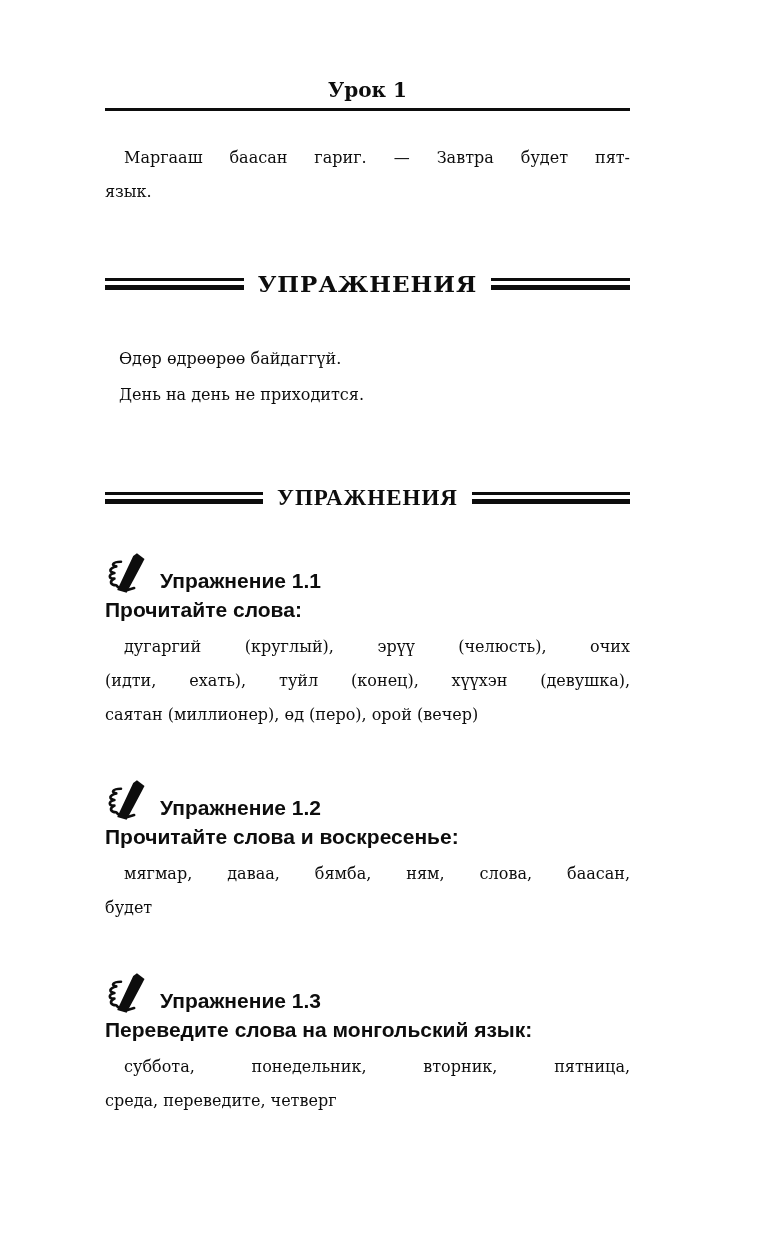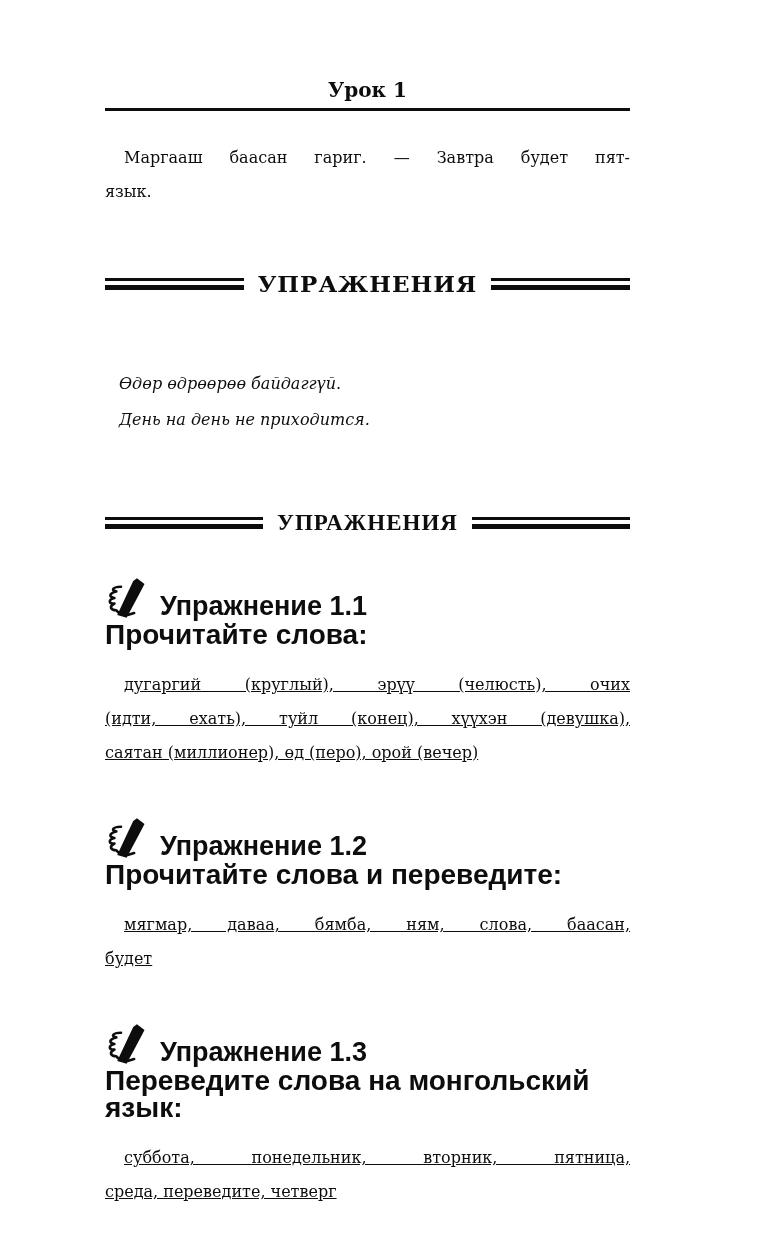--- a/index.html
+++ b/index.html
@@ -60,23 +60,22 @@
   }
   .rule-heading-text {
     font-size: 23px;
     font-weight: bold;
     letter-spacing: 1px;
     line-height: 26px;
     white-space: nowrap;
   }
 
   .proverb {
-    margin-top: 69px;
+    margin-top: 44px;
     padding-left: 14px;
-    font-style: italic;
   }
   .proverb .serif-line { line-height: 36px; text-align: left; }
 
   
   .exercise { margin-top: 46px; }
   .exercise.first { margin-top: 40px; }
   .ex-head {
     display: flex;
     align-items: flex-end;
     column-gap: 8px;
@@ -84,32 +83,32 @@
   .pen-icon {
     width: 47px;
     height: 44px;
     flex: 0 0 auto;
     display: inline-block;
   }
   .pen-icon svg { display: block; width: 100%; height: 100%; }
   .ex-title {
     font-family: "Liberation Sans", sans-serif;
     font-weight: bold;
-    font-size: 27px;
+    font-size: 21px;
     line-height: 24px;
     padding-bottom: 2px;
   }
   .ex-instruction {
     font-family: "Liberation Sans", sans-serif;
     font-weight: bold;
-    font-size: 28px;
+    font-size: 21px;
     line-height: 27px;
     margin-top: 1px;
   }
-  .ex-body { margin-top: 20px; text-decoration: underline; }
+  .ex-body { margin-top: 7px; }
 </style>
 </head>
 <body>
 
 <div class="page">
 
   <div>
     <div class="lesson-label">Урок 1</div>
     <div class="header-rule"></div>
   </div>
@@ -157,21 +156,21 @@
   <div class="exercise">
     <div class="ex-head">
       <span class="pen-icon">
         <svg viewBox="0 0 50 46" xmlns="http://www.w3.org/2000/svg">
           <path d="M17 11 C8 11 6 15 12 16 C4 18 4 22 10 23 C3 25 4 29 10 29 C4 32 6 36 12 36 C14 39 18 41 24 41 L31 39" fill="none" stroke="#0d0d0d" stroke-width="2.8" stroke-linecap="round" stroke-linejoin="round"></path>
           <polygon points="13,41 30,5 34,2 42,8 40,12 23,44" fill="#0d0d0d"></polygon>
         </svg>
       </span>
       <span class="ex-title">Упражнение 1.2</span>
     </div>
-    <div class="ex-instruction">Прочитайте слова и переведите:</div>
+    <div class="ex-instruction">Прочитайте слова и воскресенье:</div>
     <div class="ex-body">
       <div class="serif-line fill indent">мягмар, даваа, бямба, ням, слова, баасан,</div>
       <div class="serif-line">будет</div>
     </div>
   </div>
 
   <div class="exercise">
     <div class="ex-head">
       <span class="pen-icon">
         <svg viewBox="0 0 50 46" xmlns="http://www.w3.org/2000/svg">

